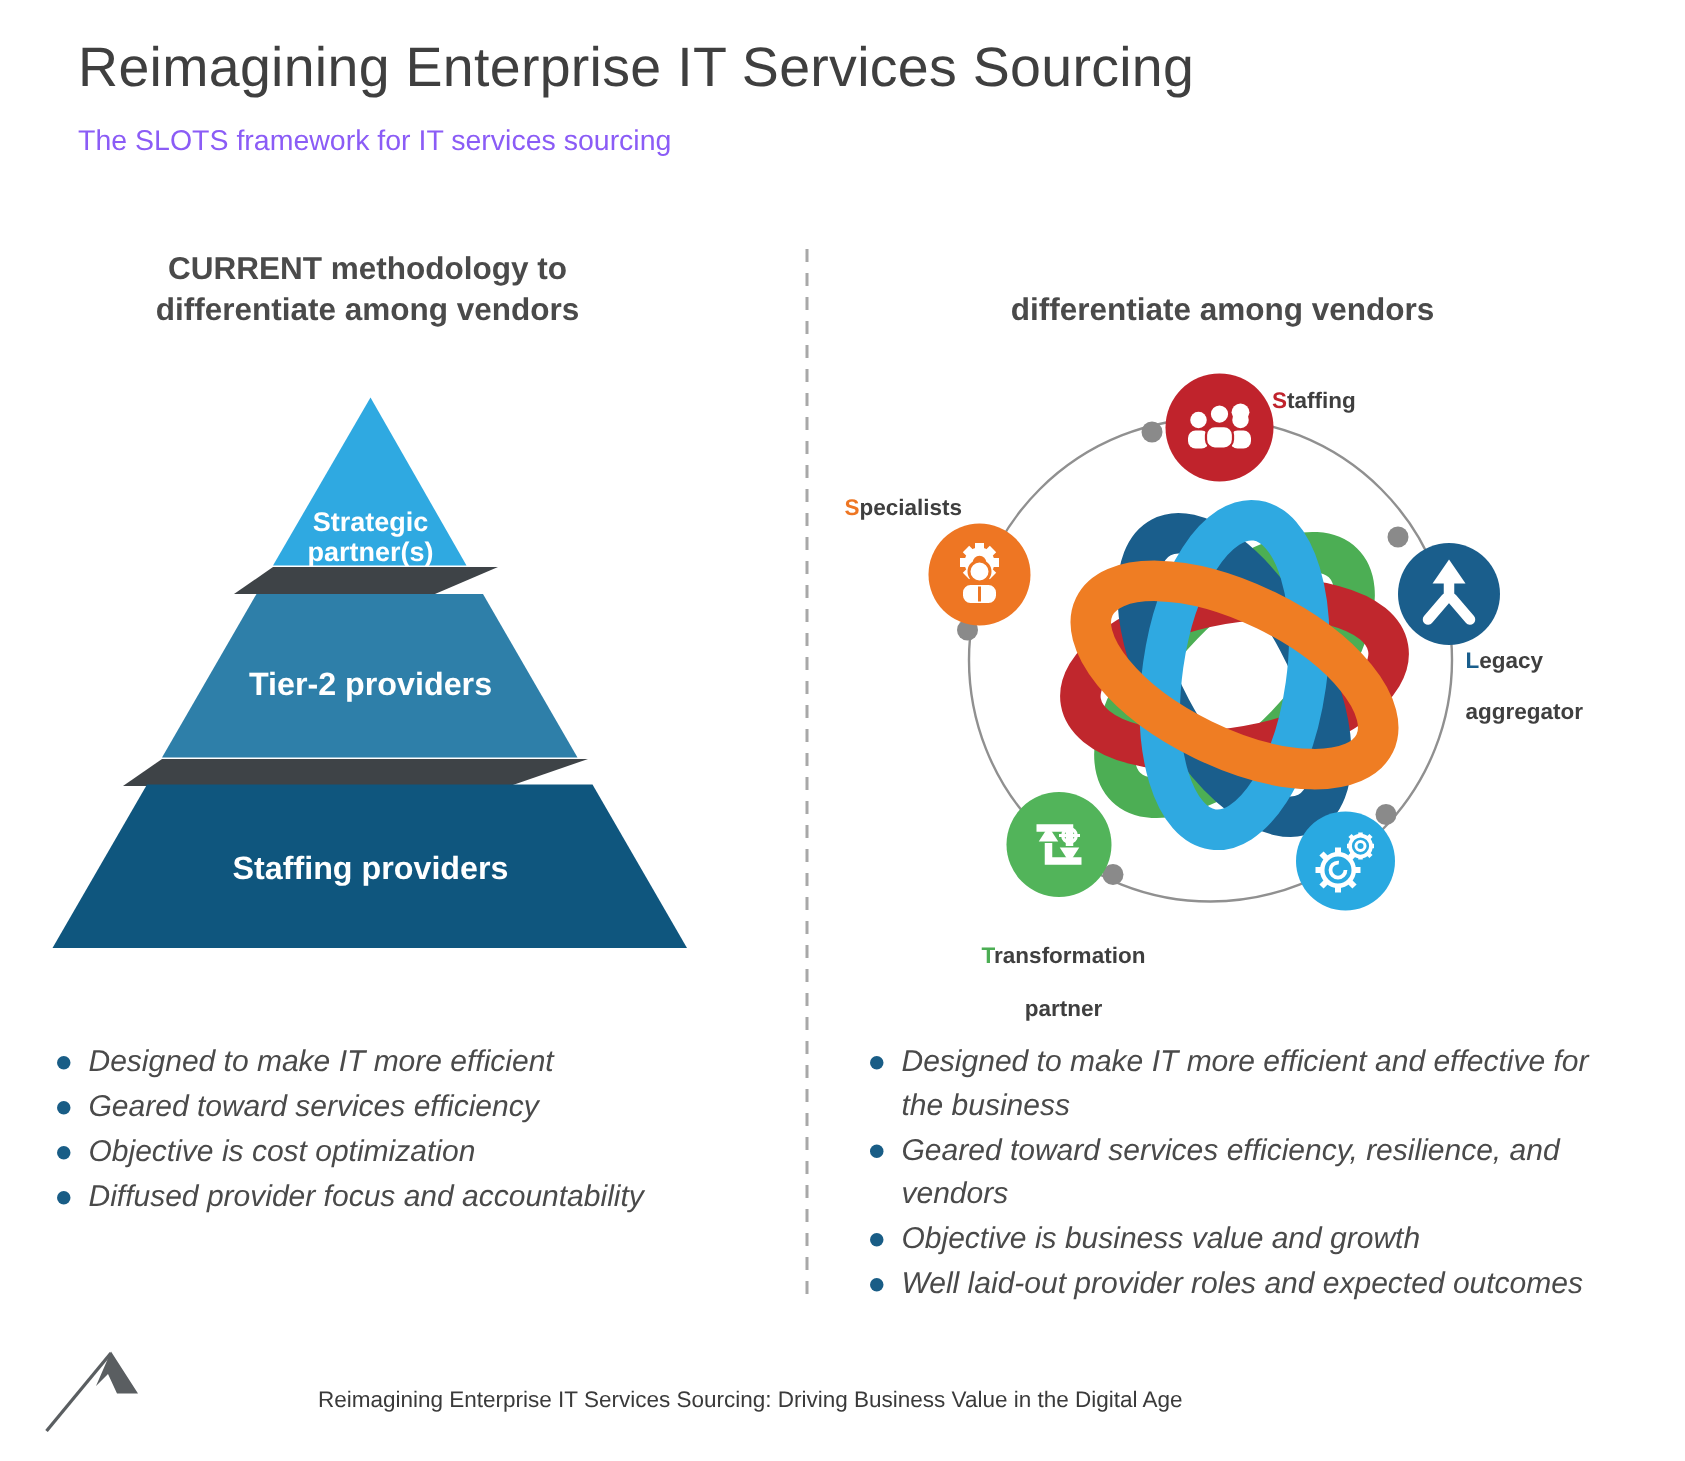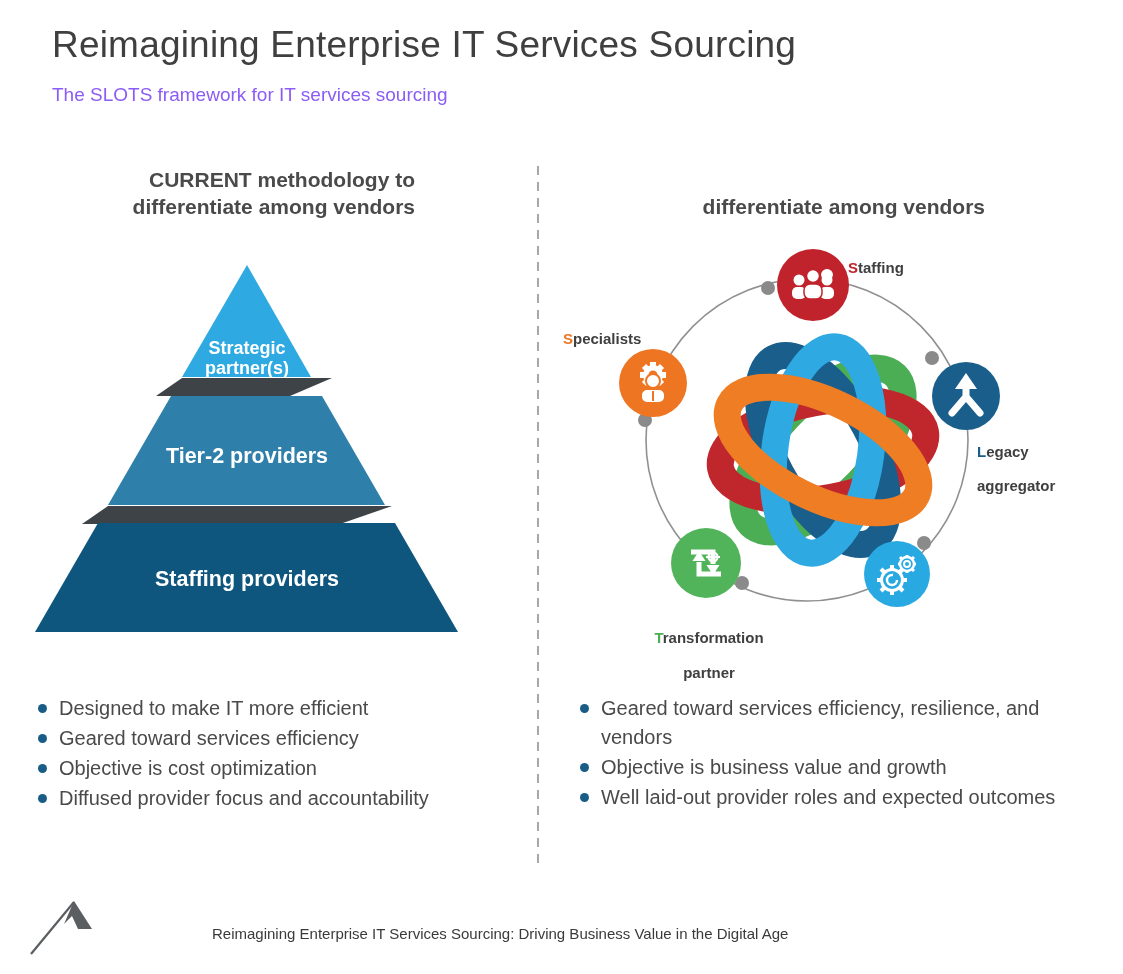--- a/index.html
+++ b/index.html
@@ -2,46 +2,46 @@
 <html><head>
 <meta charset="utf-8">
 <style>
   html,body{margin:0;padding:0;background:#fff;}
   body{font-family:"Liberation Sans",sans-serif;}
   .canvas{position:relative;width:1123px;height:974px;background:#ffffff;overflow:hidden;}
 
   .title{position:absolute;left:52px;top:24px;font-size:37px;font-weight:400;color:#3f3f3f;letter-spacing:.2px;}
   .subtitle{position:absolute;left:52px;top:84px;font-size:19px;color:#8b5cf6;}
 
-  .col-heading{position:absolute;top:166px;width:340px;text-align:right;
+  .col-heading{position:absolute;top:166px;width:340px;text-align:center;
     font-size:21px;font-weight:bold;color:#4a4a4a;line-height:27px;}
   .col-heading.left{left:75px;}
   .col-heading.right{left:645px;}
 
   .divider{position:absolute;left:537px;top:166px;width:2px;height:702px;
     background:repeating-linear-gradient(to bottom,#a8a8a8 0 9px,transparent 9px 16px);}
 
   .pyramid-svg{position:absolute;left:30px;top:250px;}
   .slots-svg{position:absolute;left:560px;top:240px;}
   svg text{font-family:"Liberation Sans",sans-serif;}
 
   .node-label{position:absolute;font-size:15px;font-weight:bold;color:#3f3f3f;line-height:34px;}
   .lbl-staffing{left:848px;top:251px;}
   .lbl-specialists{left:563px;top:322px;}
-  .lbl-legacy{left:977px;top:435px;}
+  .lbl-legacy{left:977px;top:424px;}
   .lbl-orchestrators{left:857px;top:606px;}
   .lbl-transformation{left:628px;top:620px;width:162px;text-align:center;line-height:35px;}
   .ini-red{color:#c0232c;}
   .ini-orange{color:#ee7623;}
   .ini-dblue{color:#1a5e8c;}
   .ini-lblue{color:#29a9e1;}
   .ini-green{color:#4cae54;}
 
   .bullets{position:absolute;margin:0;padding:0;list-style:none;font-size:20px;color:#4a4a4a;}
-  .bullets li{position:relative;padding-left:23px;line-height:29px;margin-bottom:1px;}
+  .bullets li{position:relative;padding-left:23px;line-height:29px;margin-bottom:1px;font-style:italic;}
   .bullets li::before{content:"";position:absolute;left:2px;top:10px;width:9px;height:9px;
     border-radius:50%;background:#195d86;}
   .bullets.left{left:36px;top:694px;width:480px;}
   .bullets.right{left:578px;top:694px;width:492px;}
 
   .logo-svg{position:absolute;left:28px;top:896px;}
   .brand{position:absolute;left:52px;top:920px;font-size:24px;color:#2277bd;letter-spacing:.3px;}
   .brand sup{font-size:11px;color:#8a8a8a;}
   .caption{position:absolute;left:212px;top:925px;font-size:15px;color:#3a3a3a;}
 </style>
@@ -184,20 +184,21 @@
 
   <div class="node-label lbl-transformation"><span class="ini-green">T</span><span>ransformation</span><br><span>partner</span></div>
 
   <ul class="bullets left">
     <li>Designed to make IT more efficient</li>
     <li>Geared toward services efficiency</li>
     <li>Objective is cost optimization</li>
     <li>Diffused provider focus and accountability</li>
   </ul>
   <ul class="bullets right">
+    <li>Designed to make IT more efficient and effective for the business</li>
     <li>Geared toward services efficiency, resilience, and vendors</li>
     <li>Objective is business value and growth</li>
     <li>Well laid-out provider roles and expected outcomes</li>
   </ul>
 
   <svg class="logo-svg" width="72" height="62" viewBox="0 0 72 62">
     <line x1="3" y1="58" x2="46" y2="6" stroke="#5a5e61" stroke-width="2.2"></line>
     <polygon points="46,5 64,33 50,33 44,20 36,28" fill="#5a5e61"></polygon>
   </svg>
   <div class="caption">Reimagining Enterprise IT Services Sourcing: Driving Business Value in the Digital Age</div>

